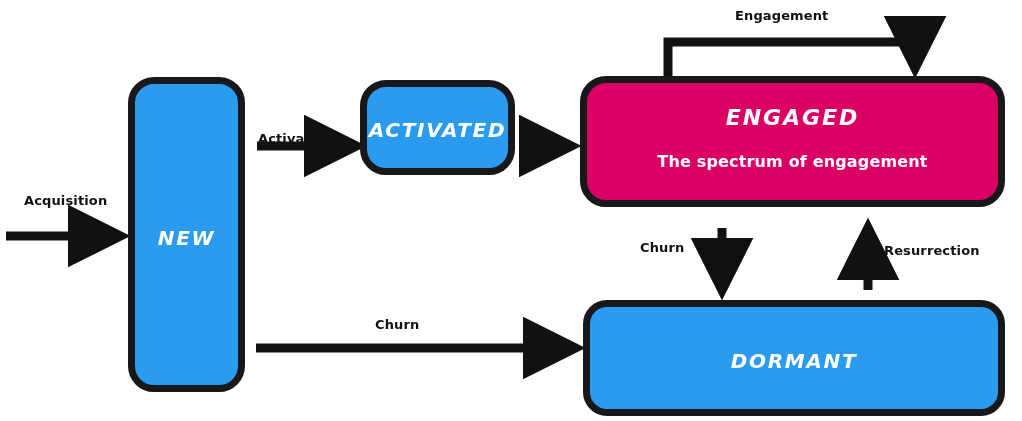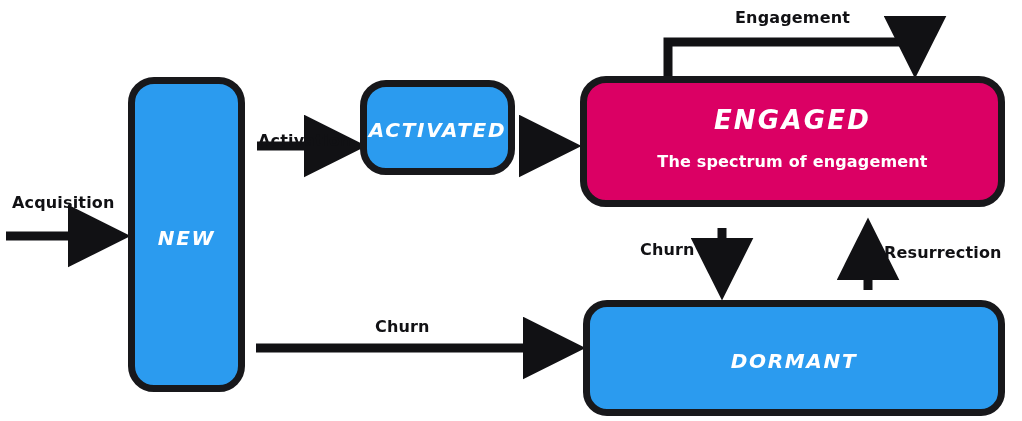--- a/index.html
+++ b/index.html
@@ -47,21 +47,21 @@
 
   
   #node-new{ left:128px; top:77px; width:117px; height:315px; border-radius:26px; }
   #node-new .node-label{ font-size:29px; }
 
   #node-activated{ left:360px; top:80px; width:155px; height:95px; border-radius:26px; }
   #node-activated .node-label{ font-size:28px; }
 
   #node-engaged{ left:580px; top:76px; width:425px; height:131px; border-radius:26px;
                  align-items:flex-start; }
-  #node-engaged .node-label{ font-size:37px; margin-top:12px; }
+  #node-engaged .node-label{ font-size:32px; margin-top:12px; }
 
   #node-dormant{ left:583px; top:300px; width:422px; height:116px; border-radius:24px; }
   #node-dormant .node-label{ font-size:28px; }
 
   
   #spectrum-caption{
     position:absolute;
     left:580px;
     top:152px;
     width:425px;
@@ -73,26 +73,26 @@
     letter-spacing:0.01em;
     user-select:none;
   }
 
   
   .edge-label{
     position:absolute;
     color:#111114;
     font-family:"DejaVu Sans", sans-serif;
     font-weight:700;
-    font-size:16px;
+    font-size:13px;
     letter-spacing:0.01em;
     white-space:nowrap;
     user-select:none;
   }
-  #label-acquisition{ left:12px;  top:193px; }
+  #label-acquisition{ left:24px;  top:193px; }
   #label-activation{  left:258px; top:101px;margin-top:30px; }
   #label-engagement{  left:735px; top:8px;   }
   #label-churn-top{   left:640px; top:240px; }
   #label-churn-bottom{left:375px; top:317px; }
   #label-resurrection{left:884px; top:243px; }
 </style>
 </head>
 <body>
 
 <div id="canvas">

